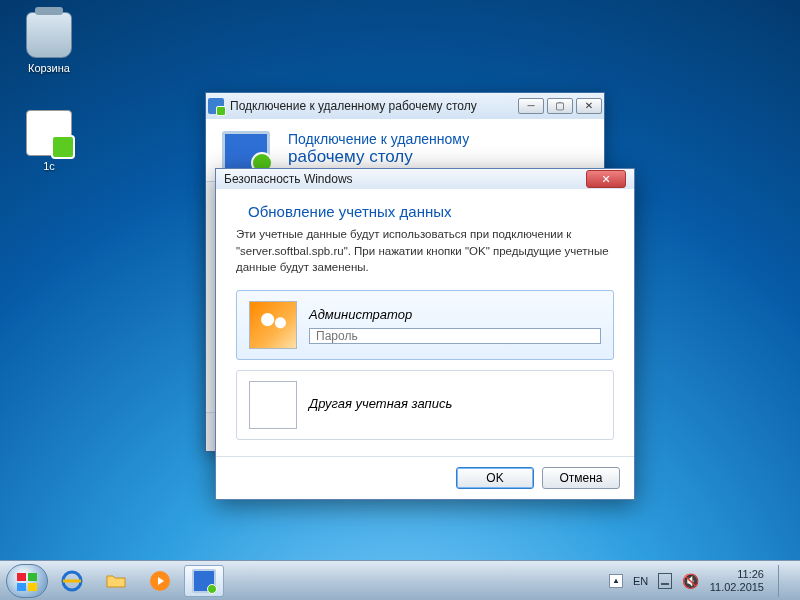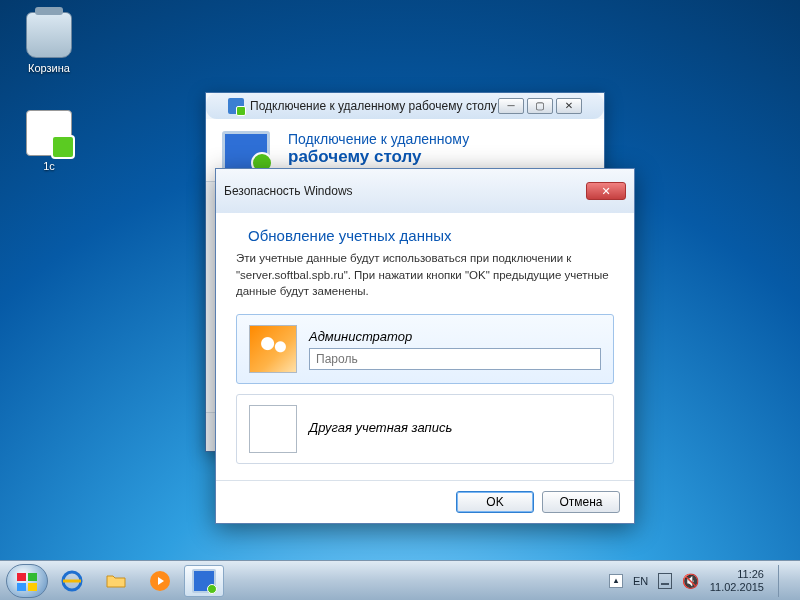--- a/index.html
+++ b/index.html
@@ -13,61 +13,61 @@
                   border: 1px solid #6d87a0; }
   .recycle .ico::before { content:""; position:absolute; top:-6px; left:8px; right:8px; height:8px;
                           background:#8aa2b6; border-radius:3px; }
   .onec .ico { background:#fff; border:1px solid #999; border-radius:4px; position:relative; }
   .onec .ico::after { content:""; position:absolute; right:-4px; bottom:-4px; width:20px; height:20px;
                       background:#5bcb22; border-radius:4px; border:2px solid #fff; }
   
   .rdp-win { position:absolute; left:205px; top:92px; width:400px; background:#f3f7fb;
              border:1px solid #3c6ea5; box-shadow:0 4px 16px rgba(0,0,0,.35); }
   .win-titlebar { height:26px; background:linear-gradient(#eaf2fb,#d3e3f4);
-                  display:flex; align-items:center; padding:0 22px; font-size:12px; color:#222;border-radius:11px; }
+                  display:flex; align-items:center; padding:0 2px; font-size:12px; color:#222; }
   .win-titlebar .ticon { width:16px; height:16px; margin-right:6px; background:#3b7fd1; border-radius:2px; position:relative; }
   .win-titlebar .ticon::after{content:"";position:absolute;right:-2px;bottom:-2px;width:8px;height:8px;background:#53c41a;border-radius:2px;border:1px solid #fff;}
   .win-ctrls { margin-left:auto; display:flex; gap:3px; }
   .win-btn { width:26px; height:16px; border:1px solid #7a8da0; background:linear-gradient(#fefefe,#d5dde6);
              border-radius:2px; font-size:10px; line-height:13px; text-align:center; cursor:pointer; color:#333;}
   .rdp-head { padding:12px 16px 10px; display:flex; gap:18px; border-bottom:1px solid #d0dae4; background:#fff;}
   .rdp-monitor { width:48px; height:40px; background:#2e6fd6; border:3px solid #b9cfe6; border-radius:3px; position:relative;}
   .rdp-monitor::after{content:"";position:absolute;right:-6px;bottom:-6px;width:18px;height:18px;background:#53c41a;border-radius:50%;border:2px solid #fff;}
   .rdp-headtext .l1 { color:#0a57b4; font-size:14px; }
-  .rdp-headtext .l2 { color:#0a57b4; font-size:17px; font-weight:bold; }
+  .rdp-headtext .l2 { color:#0a57b4; font-size:17px; font-weight:normal; }
   .rdp-body { padding:10px 16px; font-size:12px; color:#333; min-height:230px;}
   .rdp-footer { border-top:1px solid #d0dae4; padding:8px 12px; display:flex; align-items:center; gap:8px;
                 background:#eef3f8;}
   .rdp-footer .spacer { flex:1; }
   .link { color:#0a57b4; font-size:12px; cursor:pointer; display:flex; align-items:center; gap:4px;}
   .btn { min-width:78px; height:22px; font-size:12px; background:linear-gradient(#fefefe,#e1e7ee);
          border:1px solid #8a9bad; border-radius:3px; cursor:pointer; padding:0 10px;}
   .btn.primary { border-color:#2f7fd1; box-shadow:0 0 0 1px #7ab6f3 inset;margin-left:40px; }
   
   .sec-win { position:absolute; left:215px; top:168px; width:420px; background:#fff;
              border:1px solid #5a7fb0; box-shadow:0 6px 24px rgba(0,0,0,.45); }
-  .sec-title { height:44px; background:linear-gradient(#f4f8fd,#dbe7f5); display:flex; align-items:center;
+  .sec-title { height:20px; background:linear-gradient(#f4f8fd,#dbe7f5); display:flex; align-items:center;
                padding:0 8px; font-size:12px; color:#222;}
   .sec-title .close { margin-left:auto; width:40px; height:18px; border:1px solid #a33; border-radius:3px;
                       background:linear-gradient(#f08080,#c54040); color:#fff; text-align:center; font-size:11px;
                       line-height:16px; cursor:pointer;}
   .sec-body { padding:14px 20px 6px; }
   .sec-h { color:#0a57b4; font-size:15px; margin-bottom:6px;margin-left:12px; }
   .sec-p { font-size:11.5px; color:#333; line-height:1.45; margin-bottom:14px;}
   .acct { border:1px solid #cfd9e6; border-radius:3px; padding:10px 12px; display:flex; gap:12px; align-items:center;
           margin-bottom:10px;}
   .acct.selected { background:linear-gradient(#f5faff,#e5f1ff); border-color:#9fc3ea;}
   .avatar { width:48px; height:48px; border:1px solid #aeb9c5; background:#fff; position:relative; overflow:hidden;}
   .avatar.flower { background:linear-gradient(135deg,#ff8a00 0%,#ffb347 60%,#ffe0a8 100%); }
   .avatar.flower::before{content:"";position:absolute;left:8px;top:8px;width:32px;height:32px;
     background:radial-gradient(circle at 30% 30%,#fff 0 6px,transparent 7px),
                radial-gradient(circle at 70% 40%,#fff 0 5px,transparent 6px);}
   .acct-main { flex:1; }
   .acct-name { font-size:13px; margin-bottom:4px;font-style:italic;}
-  .pwd { width:100%; height:22px; border:1px solid #8ea6c2; padding:0 6px; font-size:12px;}
+  .pwd { width:100%; height:16px; border:1px solid #8ea6c2; padding:0 6px; font-size:12px;}
   .sec-footer { border-top:1px solid #d9e1ea; padding:10px 14px; display:flex; justify-content:flex-end; gap:8px;}
   
   .taskbar { position:absolute; left:0; right:0; bottom:0; height:40px;
              background:linear-gradient(#dfeaf4,#b6c9db 50%,#96b0c8); display:flex; align-items:center;
              border-top:1px solid #7a93ac; padding:0 6px; gap:4px;}
   .start { width:42px; height:34px; border-radius:17px; background:radial-gradient(circle at 40% 35%,#fff,#bcd4e8 40%,#5a8cbf);
            border:1px solid #5e80a3; cursor:pointer; position:relative;}
   .start::before{content:"";position:absolute;left:10px;top:8px;width:20px;height:18px;
     background:
       linear-gradient(#e23,#e23) 0 0/9px 8px no-repeat,

